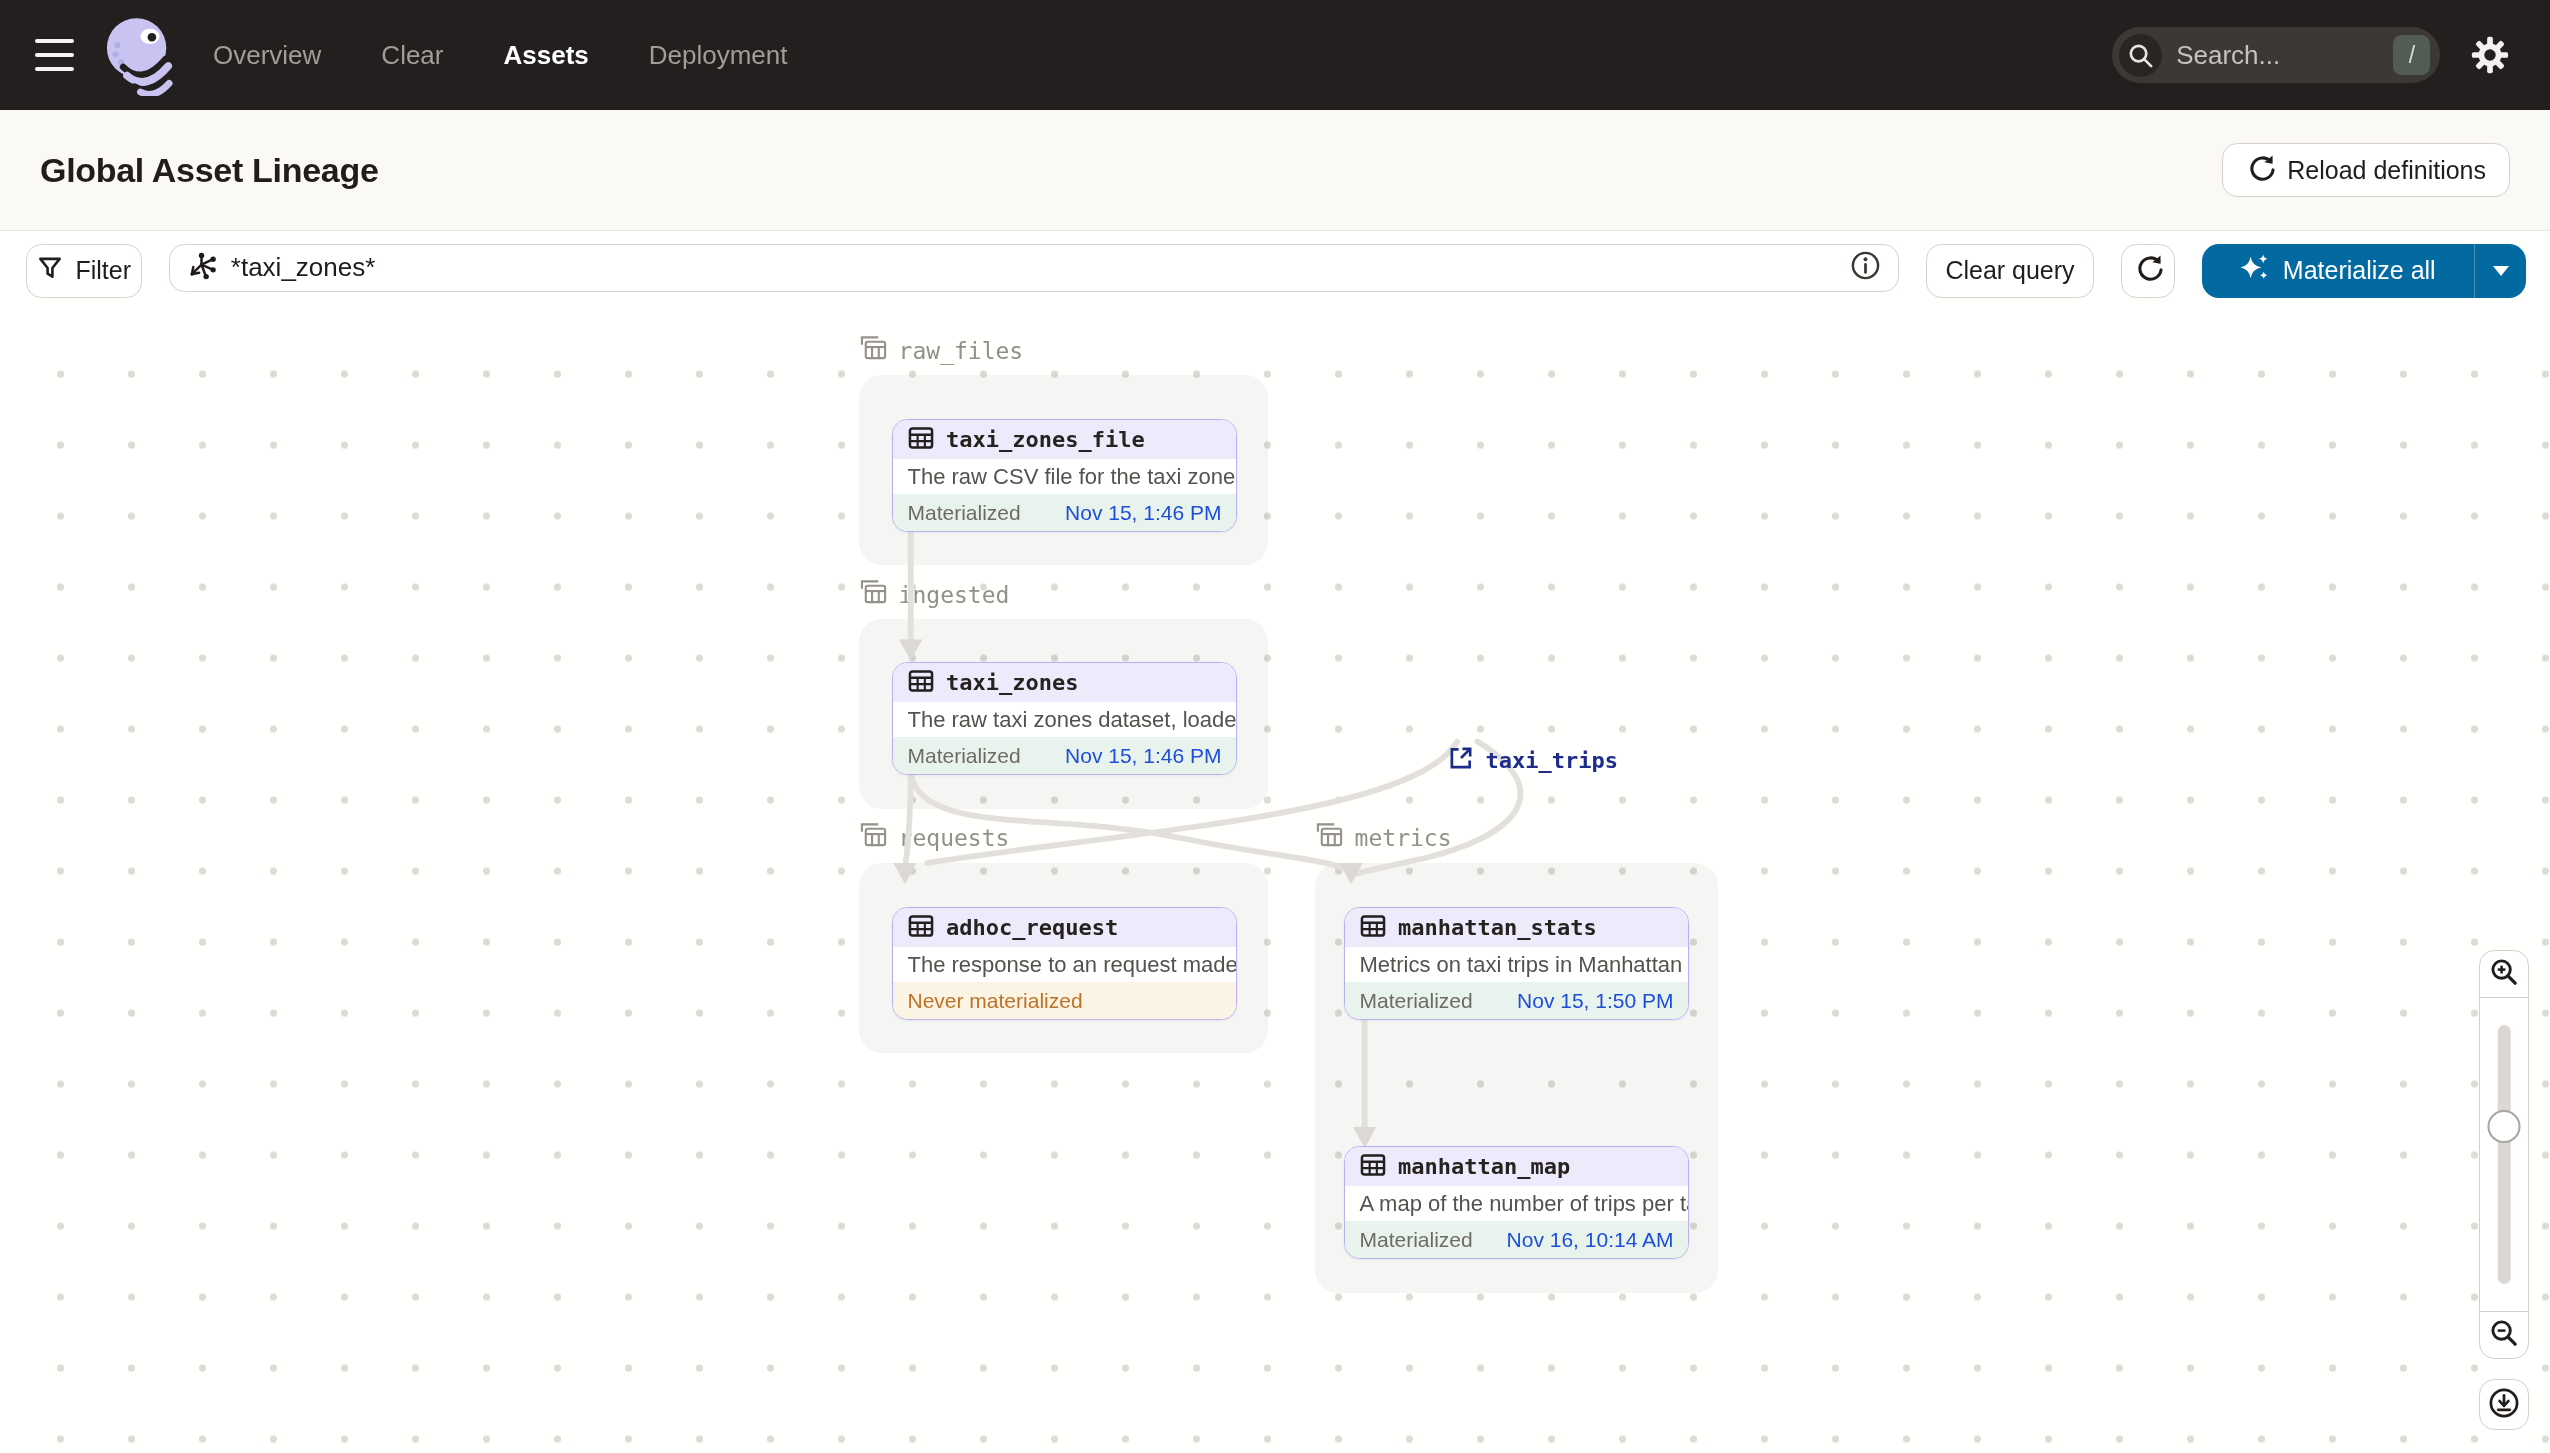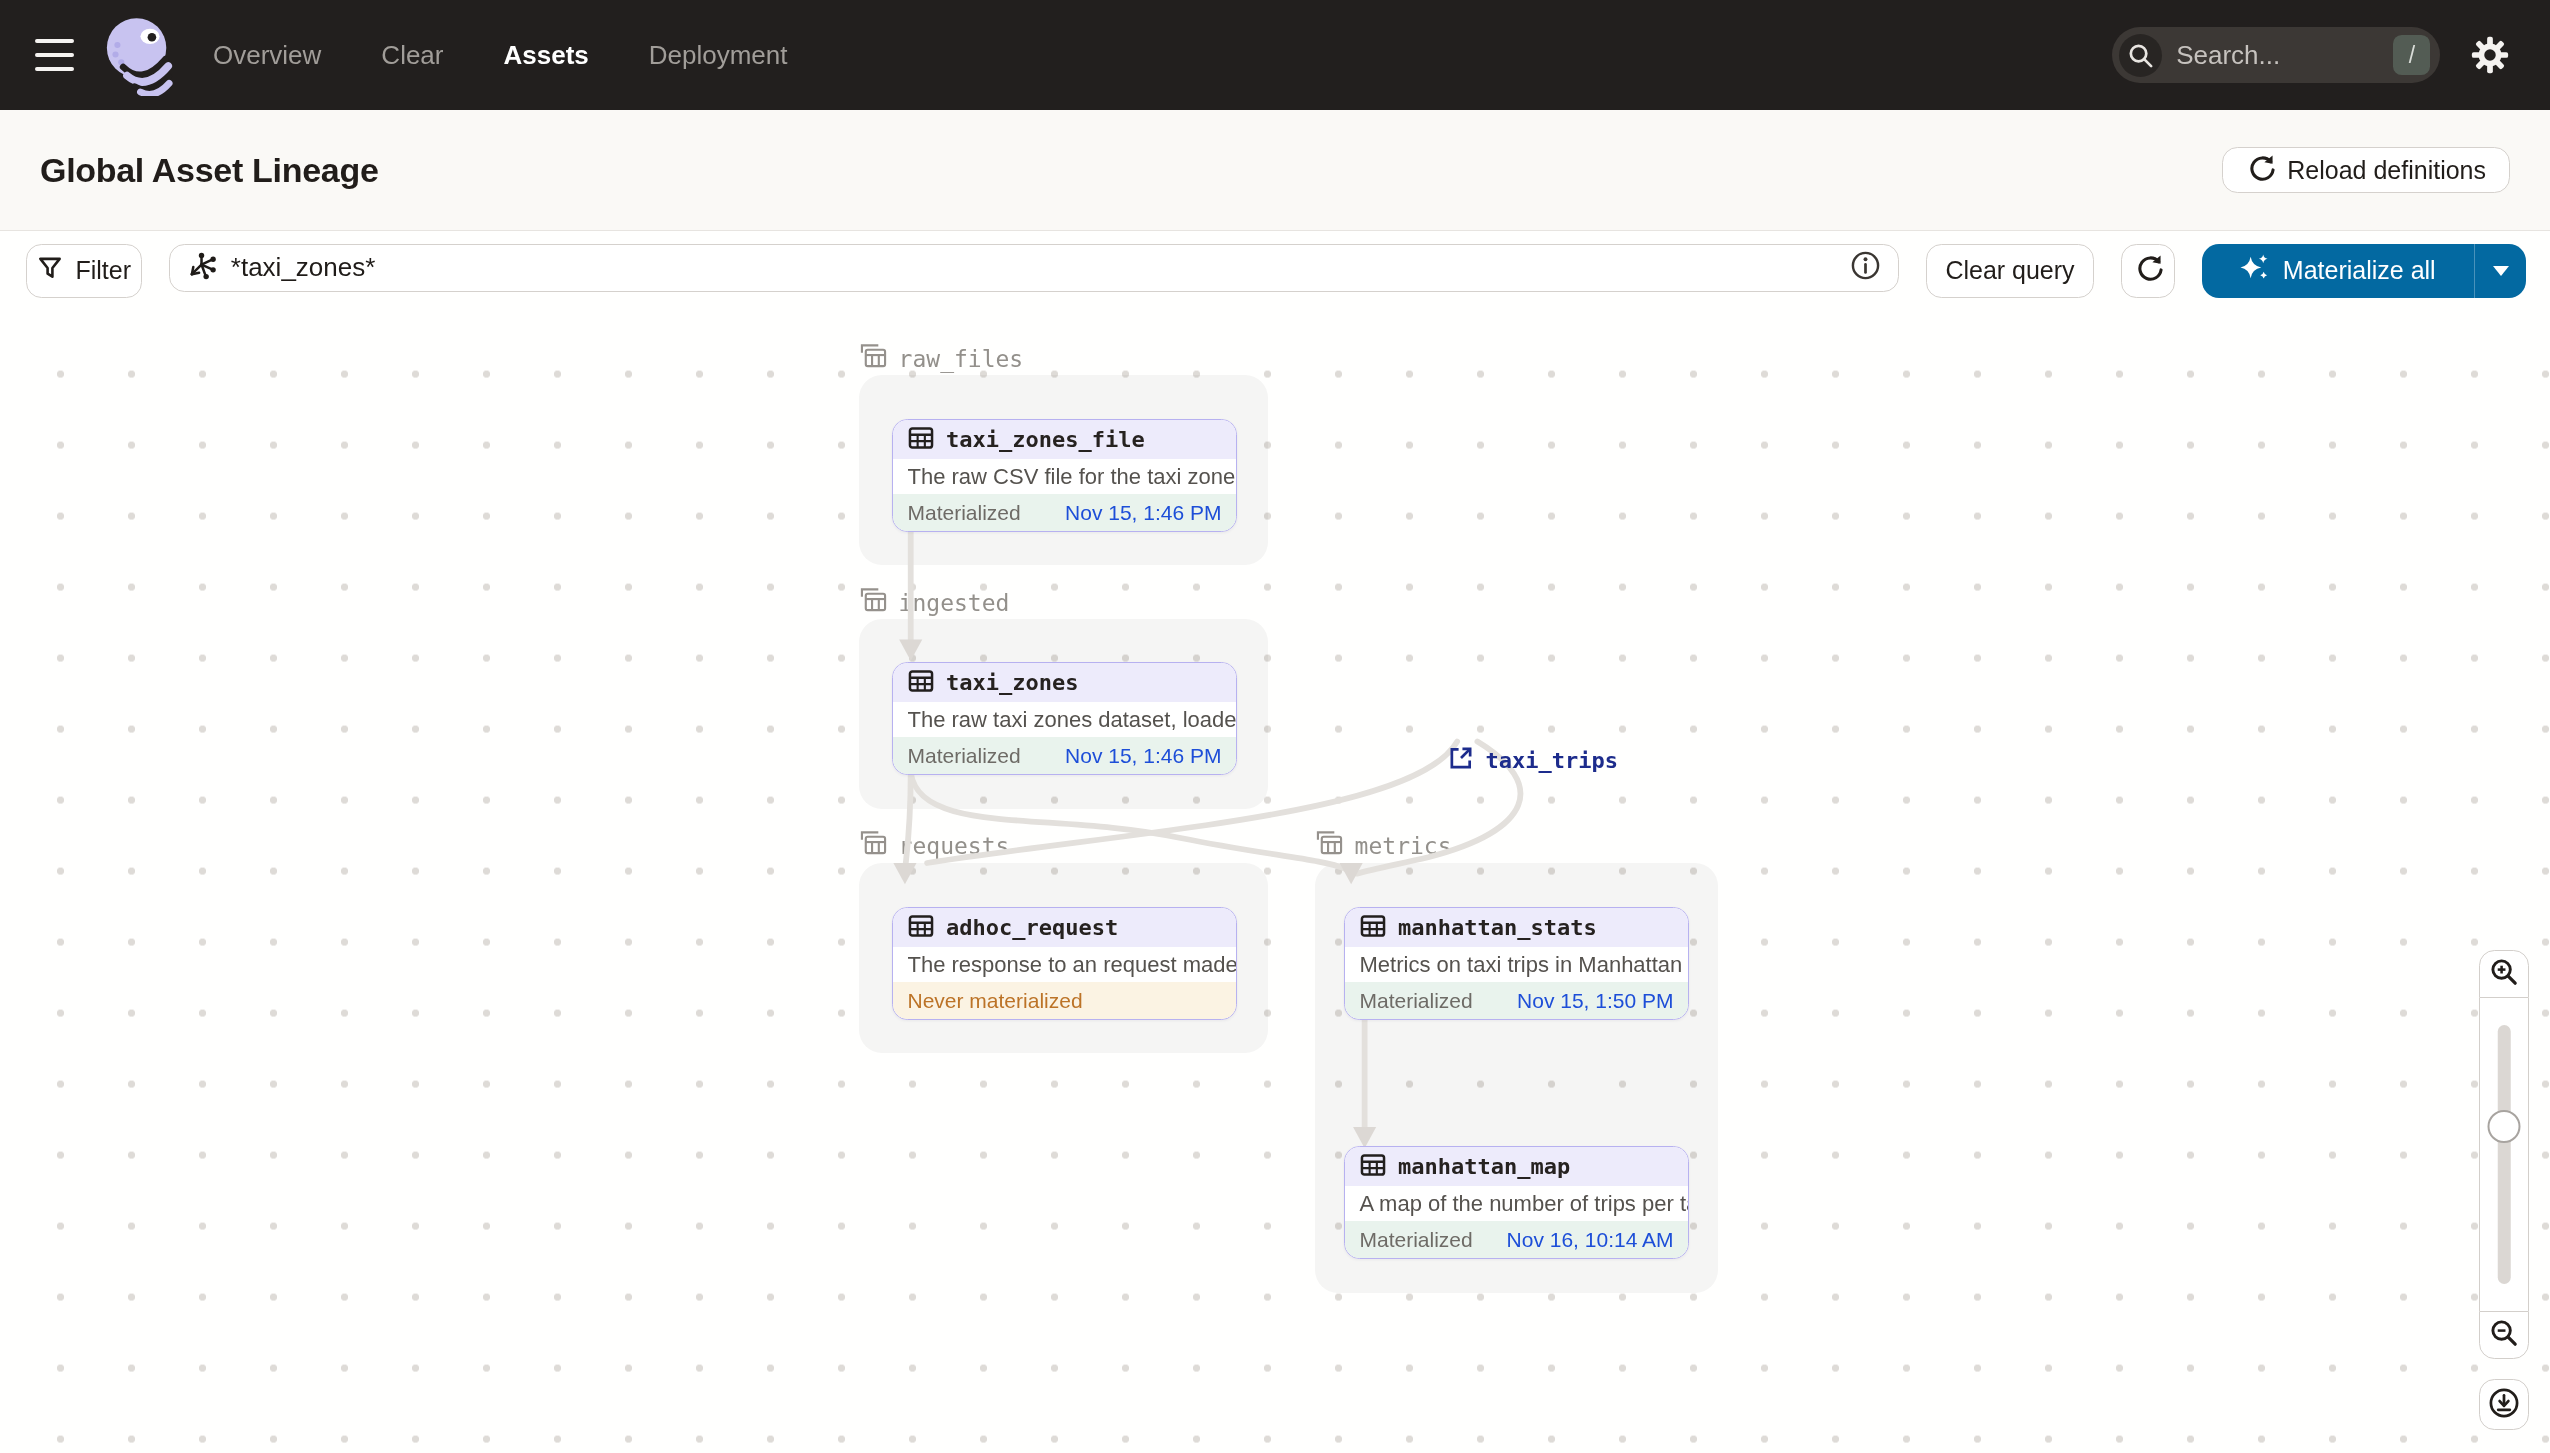--- a/index.html
+++ b/index.html
@@ -17,42 +17,42 @@
   .search-pill { margin-left:auto; width:328px; height:56px; border-radius:28px; background:#3C3835; display:flex; align-items:center; padding:0 9.6px 0 6.7px; }
   .search-circle { width:43px; height:43px; border-radius:50%; background:#282523; display:flex; align-items:center; justify-content:center; flex:none; }
   .search-pill input { flex:1; min-width:0; background:transparent; border:none; outline:none; color:#E8E5E1; font-size:26px; padding-left:14.5px; font-family:"Liberation Sans",sans-serif; }
   .search-pill input::placeholder { color:#C6C2BE; }
   .slash-badge { width:37px; height:40px; border-radius:8.7px; background:#535C54; color:#D9DDD8; font-size:23px; display:flex; align-items:center; justify-content:center; flex:none; }
   .gear-btn { margin-left:29px; width:42px; height:42px; display:flex; align-items:center; justify-content:center; cursor:pointer; }
 
   
   .page-header { height:121px; background:#FAF9F6; border-bottom:1px solid #E7E4E0; display:flex; align-items:center; padding:0 40px; }
   .page-title { font-size:34px; font-weight:700; color:#211D1A; letter-spacing:-0.3px; }
-  .reload-btn { margin-left:auto; height:46px; padding:0 23px; background:#fff; border:1.4px solid #D5D1CD; border-radius:15.4px; display:flex; align-items:center; gap:12.5px; font-size:25px; color:#211D1A; cursor:pointer; }
+  .reload-btn { margin-left:auto; height:54px; padding:0 23px; background:#fff; border:1.4px solid #D5D1CD; border-radius:15.4px; display:flex; align-items:center; gap:12.5px; font-size:25px; color:#211D1A; cursor:pointer; }
 
   
   .content { position:relative; height:1222px; background:#FFFFFE; }
   .toolbar { position:absolute; top:12.5px; left:26px; right:24px; display:flex; gap:27px; z-index:5; }
   .tbtn { height:54px; background:#fff; border:1.4px solid #D5D1CD; border-radius:15.4px; display:flex; align-items:center; justify-content:center; gap:12.5px; font-size:25px; color:#211D1A; cursor:pointer; }
   .filter-btn { width:116px; flex:none; }
   .query-box { flex:1; height:48px; background:#fff; border:1.4px solid #D5D1CD; border-radius:15.4px; display:flex; align-items:center; gap:13.5px; padding:0 17.3px; }
   .query-box input { flex:1; min-width:0; border:none; outline:none; font-size:26px; color:#1F1B18; font-family:"Liberation Sans",sans-serif; background:transparent; }
   .clear-btn { width:168px; flex:none; }
   .refresh-btn { width:54px; flex:none; }
   .mat-btn { flex:none; width:324px; height:54px; background:#0369a1; border-radius:17px; display:flex; overflow:hidden; color:#fff; cursor:pointer; }
   .mat-main { flex:1; display:flex; align-items:center; justify-content:center; gap:13.5px; font-size:25px; }
   .mat-caret { width:52px; border-left:1px solid rgba(255,255,255,0.28); display:flex; align-items:center; justify-content:center; }
   .caret-down { width:0; height:0; border:8.7px solid transparent; border-top:10.6px solid #fff; margin-top:9.6px; }
 
   
   .canvas { position:absolute; top:96px; left:0; right:0; bottom:0;
     background-image:radial-gradient(circle, #DEDBD7 3.4px, transparent 3.9px);
     background-size:71px 71px; background-position:25px 11.6px; }
   .group-box { position:absolute; background:rgba(34,28,22,0.045); border-radius:23px; z-index:1; }
-  .group-label { position:absolute; display:flex; align-items:center; gap:10.6px; font-family:"DejaVu Sans Mono",monospace; font-size:23px; color:#93908B; z-index:2; cursor:pointer;margin-top:8px; }
+  .group-label { position:absolute; display:flex; align-items:center; gap:10.6px; font-family:"DejaVu Sans Mono",monospace; font-size:23px; color:#93908B; z-index:2; cursor:pointer; }
   .edges { position:absolute; left:0; top:0; z-index:2; }
 
   .node { position:absolute; width:345px; border:1.9px solid #B7B1F0; border-radius:15.4px; background:#fff; overflow:hidden; z-index:3; cursor:pointer; box-shadow:0 1px 2.9px rgba(40,35,80,0.06); }
   .node-header { display:flex; align-items:center; gap:12.5px; background:#EDEBFB; height:39px; padding:0 14.5px; }
   .node-name { font-family:"DejaVu Sans Mono",monospace; font-weight:700; font-size:22px; color:#262220; }
   .node-desc { height:35px; display:flex; align-items:center; padding:0 14.5px; font-size:22px; color:#55524E; white-space:nowrap; overflow:hidden; background:#fff; }
   .node-footer { display:flex; align-items:center; justify-content:space-between; height:37px; padding:0 14.5px; background:#E9F3ED; font-size:21px; color:#6E6B66; }
   .node-footer .ts { color:#1d4ed8; }
   .node.never .node-footer { background:#FBF3E3; color:#BC7327; }
 

